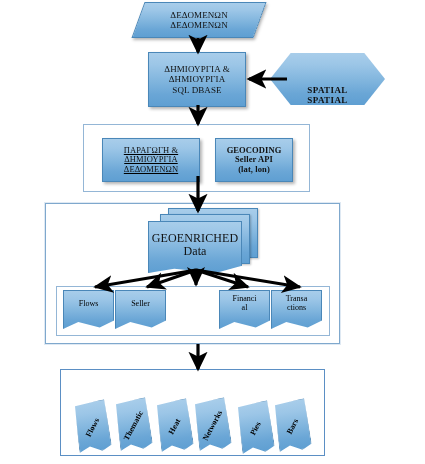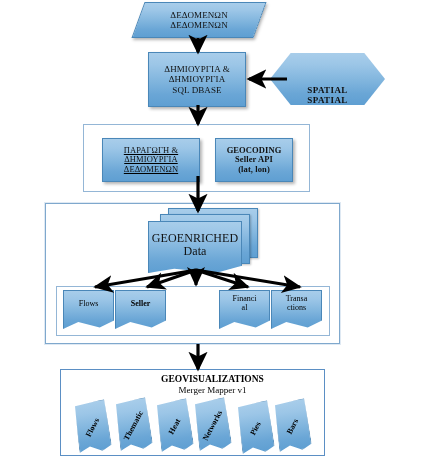--- a/index.html
+++ b/index.html
@@ -242,21 +242,21 @@
   <div class="doc" style="left:63px; top:290px; width:51px; height:39px;">
     <div class="skin fill" style="clip-path: polygon(0% 0%, 100% 0%, 100% 78%, 72% 96%, 30% 82%, 0% 100%); box-shadow:2px 2px 3px rgba(0,0,0,0.28);"></div>
     <div class="txt" style="top:9px; font-size:8px;">
       <div>Flows</div>
       <div></div>
     </div>
   </div>
 
   <div class="doc" style="left:115px; top:290px; width:51px; height:39px;">
     <div class="skin fill" style="clip-path: polygon(0% 0%, 100% 0%, 100% 78%, 72% 96%, 30% 82%, 0% 100%); box-shadow:2px 2px 3px rgba(0,0,0,0.28);"></div>
-    <div class="txt" style="top:9px; font-size:8px;font-weight:bold;">
+    <div class="txt" style="top:9px; font-size:8px;">
       <div>Seller</div>
       <div></div>
     </div>
   </div>
 
 
   <div class="doc" style="left:219px; top:290px; width:51px; height:39px;text-decoration:underline;">
     <div class="skin fill" style="clip-path: polygon(0% 0%, 100% 0%, 100% 78%, 72% 96%, 30% 82%, 0% 100%); box-shadow:2px 2px 3px rgba(0,0,0,0.28);"></div>
     <div class="txt" style="top:4px; font-size:8px; line-height:1.15;">
       <div>Financi</div>
@@ -267,24 +267,20 @@
   <div class="doc" style="left:271px; top:290px; width:51px; height:39px;">
     <div class="skin fill" style="clip-path: polygon(0% 0%, 100% 0%, 100% 78%, 72% 96%, 30% 82%, 0% 100%); box-shadow:2px 2px 3px rgba(0,0,0,0.28);"></div>
     <div class="txt" style="top:4px; font-size:8px; line-height:1.15;">
       <div>Transa</div>
       <div>ctions</div>
     </div>
   </div>
 
   <div class="container-box" style="left:60px; top:369px; width:265px; height:87px; border:1.5px solid #5b8fc4;"></div>
 
-  <div class="section-title" style="top:374px; font-size:9.5px; font-weight:bold;">
-    <div>GEOVISUALIZATIONS</div>
-    <div style="font-weight:normal; font-size:9px;">Merger Mapper v1</div>
-  </div>
 
   <div class="doc" style="left:76px; top:401px; width:33px; height:51px; transform: rotate(-8deg);">
     <div class="skin fill" style="clip-path: polygon(6% 6%, 96% 0%, 100% 90%, 70% 100%, 34% 88%, 0% 98%); box-shadow:2px 2px 3px rgba(0,0,0,0.28);"></div>
   </div>
   <div class="vizlabel" style="left:76px; top:423px; width:33px; text-align:center; font-size:8px; transform: rotate(-62deg);">Flows</div>
 
   <div class="doc" style="left:117px; top:399px; width:33px; height:51px; transform: rotate(-8deg);">
     <div class="skin fill" style="clip-path: polygon(6% 6%, 96% 0%, 100% 90%, 70% 100%, 34% 88%, 0% 98%); box-shadow:2px 2px 3px rgba(0,0,0,0.28);"></div>
   </div>
   <div class="vizlabel" style="left:117px; top:421px; width:33px; text-align:center; font-size:8px; transform: rotate(-62deg);">Thematic</div>

